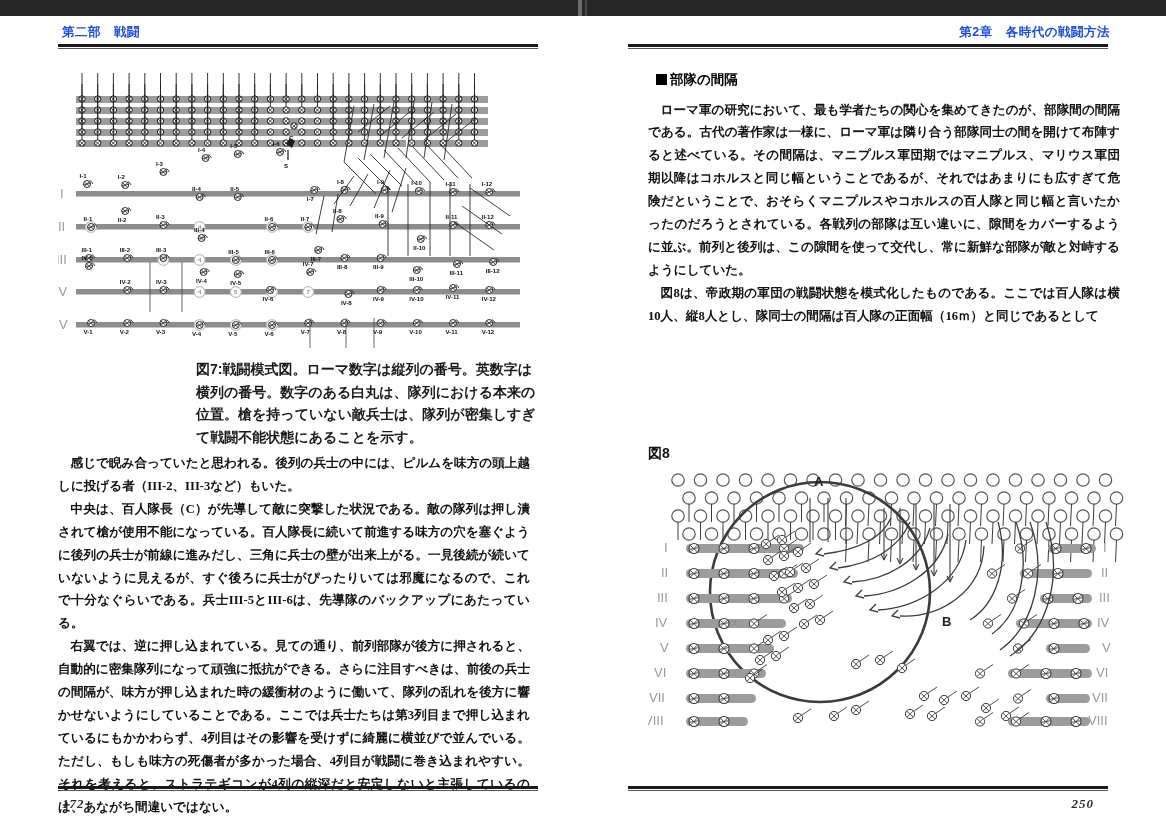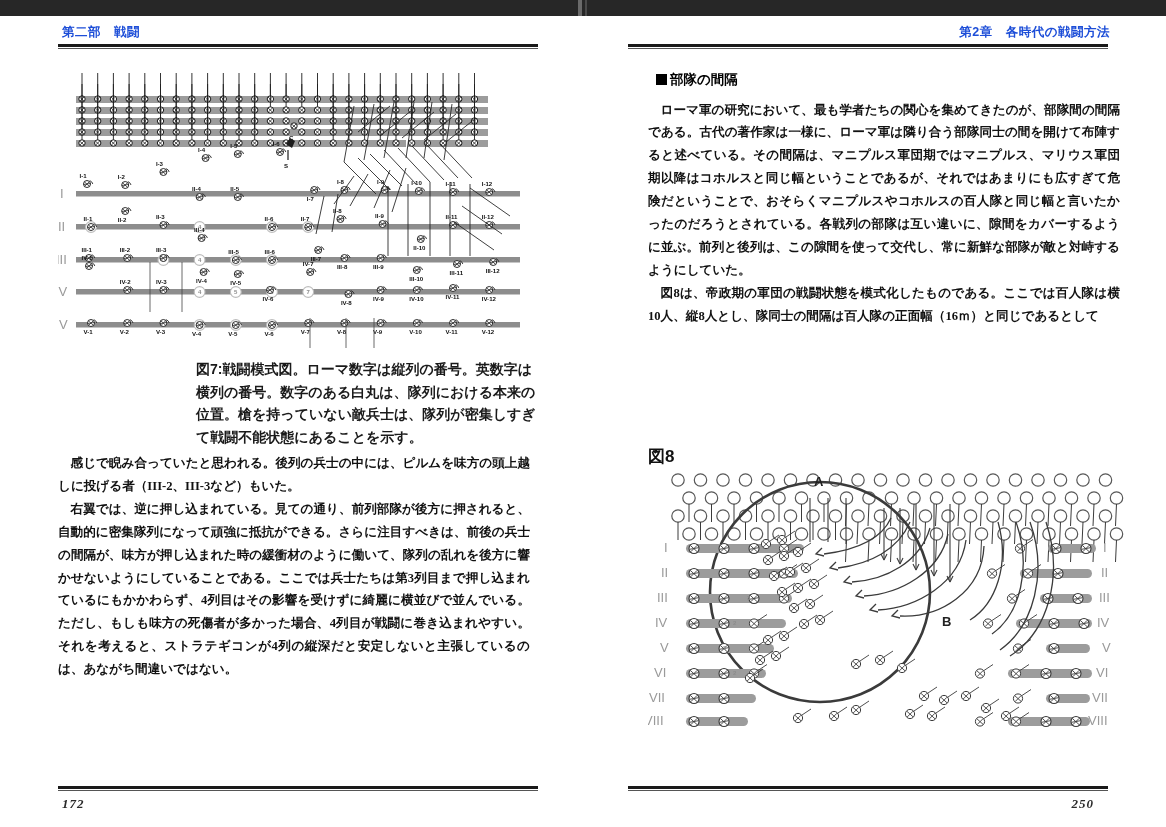--- a/index.html
+++ b/index.html
@@ -39,21 +39,21 @@
   .col p{margin:0;text-indent:1em;}
   .col-left{left:58px;top:452px;}
   .col-right{left:648px;top:68px;}
 
   .secthead{font-family:"Liberation Sans","DejaVu Sans",sans-serif;
             font-weight:bold;font-size:13.5px;margin:0 0 6px 0;color:#000;padding-left:8px;}
   .secthead .sq{display:inline-block;width:11px;height:11px;background:#000;
                 margin-right:3px;vertical-align:-1px;}
 
   .fignum{position:absolute;font-family:"Liberation Sans","DejaVu Sans",sans-serif;
-          font-weight:bold;font-size:17px;color:#111;}
+          font-weight:bold;font-size:14px;color:#111;}
 
   .caption{position:absolute;left:196px;top:358px;width:344px;
            font-size:14px;line-height:1.62;font-weight:bold;color:#1a1a1a;
            font-family:"Liberation Sans","DejaVu Sans",sans-serif;}
 
   
   .fig{position:absolute;}
   #fig7{left:58px;top:66px;width:480px;height:288px;}
   #fig8{left:648px;top:464px;width:480px;height:272px;}
   .fig svg{display:block;}
@@ -473,20 +473,21 @@
       <line x1="288" y1="252" x2="288" y2="282"></line>
       <line x1="316" y1="252" x2="316" y2="282"></line>
     </g>
   </svg>
   </div>
 
   <div class="caption">図7:戦闘模式図。ローマ数字は縦列の番号。英数字は横列の番号。数字のある白丸は、隊列における本来の位置。槍を持っていない敵兵士は、隊列が密集しすぎて戦闘不能状態にあることを示す。</div>
 
   <div class="col col-left">
     <p>感じで睨み合っていたと思われる。後列の兵士の中には、ピルムを味方の頭上越しに投げる者（III-2、III-3など）もいた。</p>
+    <p>中央は、百人隊長（C）が先導して敵に突撃した状況である。敵の隊列は押し潰されて槍が使用不能になっている。百人隊長に続いて前進する味方の穴を塞ぐように後列の兵士が前線に進みだし、三角に兵士の壁が出来上がる。一見後続が続いていないように見えるが、すぐ後ろに兵士がぴったりいては邪魔になるので、これで十分なぐらいである。兵士III-5とIII-6は、先導隊のバックアップにあたっている。</p>
     <p>右翼では、逆に押し込まれている。見ての通り、前列部隊が後方に押されると、自動的に密集隊列になって頑強に抵抗ができる。さらに注目すべきは、前後の兵士の間隔が、味方が押し込まれた時の緩衝材のように働いて、隊列の乱れを後方に響かせないようにしていることである。ここでは兵士たちは第3列目まで押し込まれているにもかかわらず、4列目はその影響を受けずに綺麗に横並びで並んでいる。ただし、もしも味方の死傷者が多かった場合、4列目が戦闘に巻き込まれやすい。それを考えると、ストラテギコンが4列の縦深だと安定しないと主張しているのは、あながち間違いではない。</p>
   </div>
 
   <div class="col col-right">
     <div class="secthead"><span class="sq"></span><span>部隊の間隔</span></div>
     <p>ローマ軍の研究において、最も学者たちの関心を集めてきたのが、部隊間の間隔である。古代の著作家は一様に、ローマ軍は隣り合う部隊同士の間を開けて布陣すると述べている。その間隔は、マニプルス軍団期ではマニプルス、マリウス軍団期以降はコホルスと同じ幅ということであるが、それではあまりにも広すぎて危険だということで、おそらくマニプルスやコホルスの百人隊と同じ幅と言いたかったのだろうとされている。各戦列の部隊は互い違いに、隙間をカバーするように並ぶ。前列と後列は、この隙間を使って交代し、常に新鮮な部隊が敵と対峙するようにしていた。</p>
     <p style="margin-top:0">図8は、帝政期の軍団の戦闘状態を模式化したものである。ここでは百人隊は横10人、縦8人とし、隊同士の間隔は百人隊の正面幅（16ｍ）と同じであるとして</p>
   </div>
 
   <div class="fignum" style="left:648px;top:445px;">図8</div>

